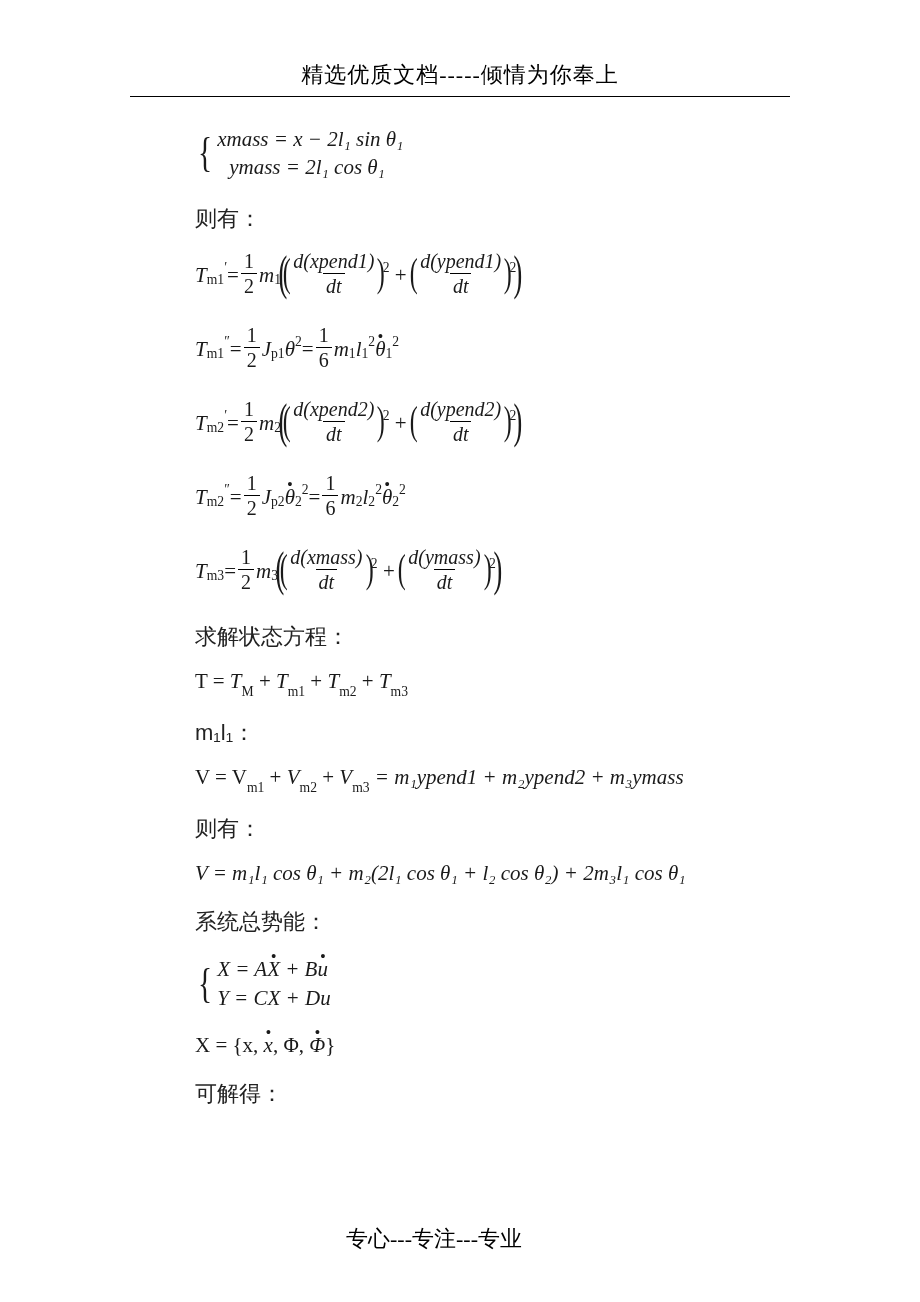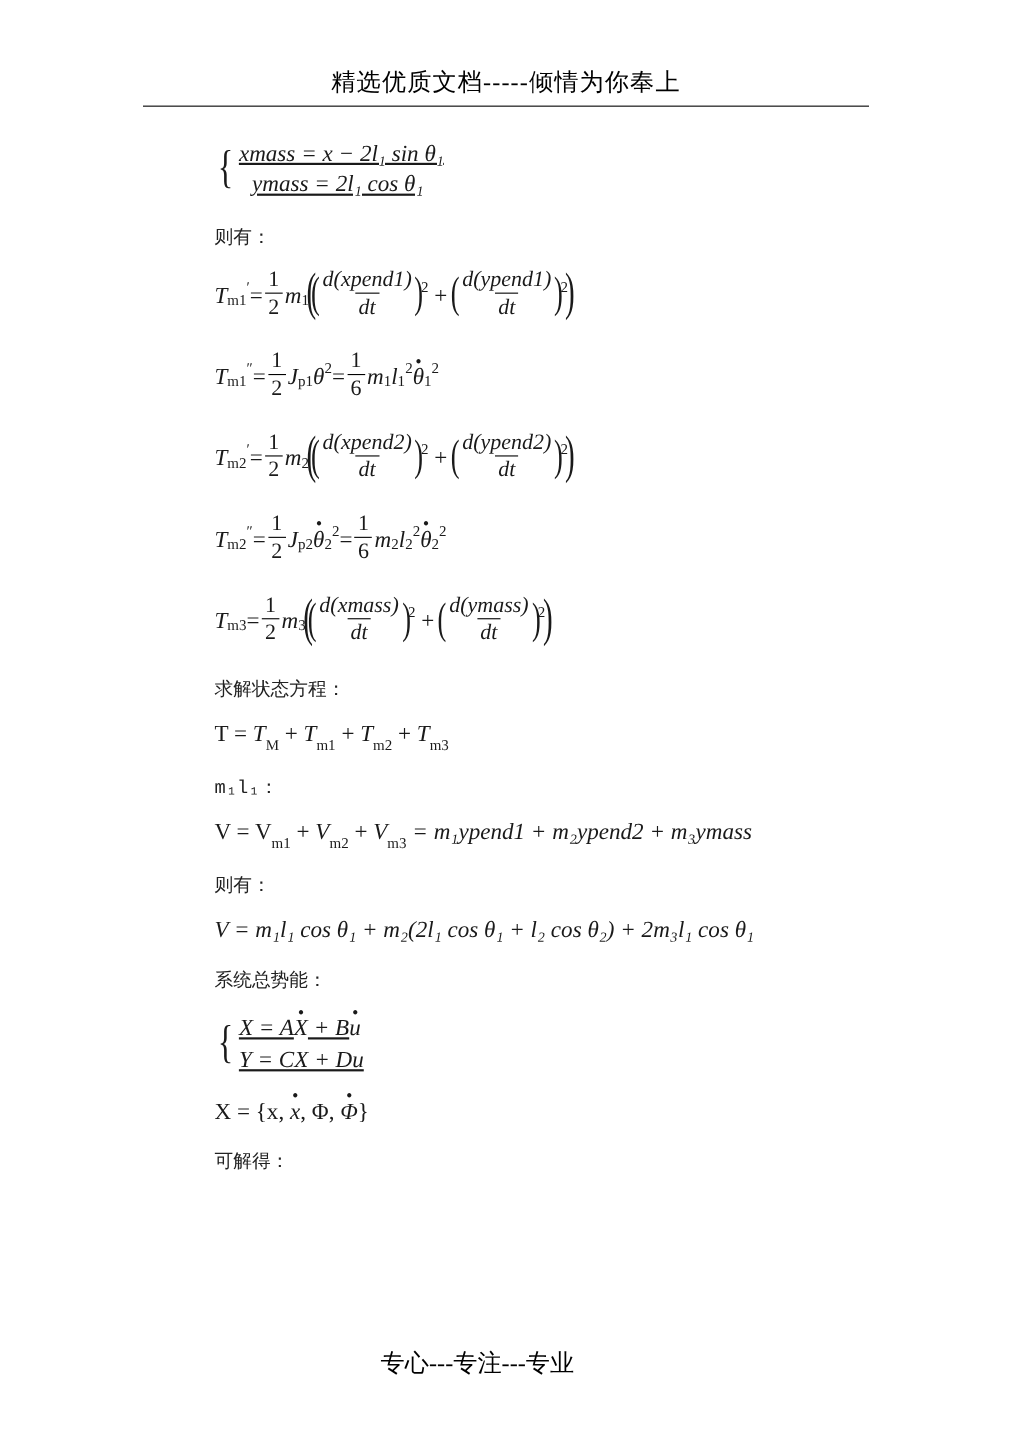--- a/index.html
+++ b/index.html
@@ -35,42 +35,41 @@
       font-size: 21px;
       line-height: 1.1;
       margin-bottom: 22px;
       color: #1a1a1a;
       white-space: nowrap;
     }
     .eq-block {
       margin-bottom: 26px;
     }
     .label {
-      font-family: Liberation Mono, monospace;
-      font-size: 17px;
+      font-family: Liberation Sans, sans-serif;
+      font-size: 22px;
       margin-bottom: 18px;
       color: #222;
     }
     .brace-sys {
       display: inline-flex;
       align-items: center;
     }
     .brace {
       font-size: 42px;
       line-height: 0.9;
       font-family: "Cambria Math", serif;
       margin-right: 2px;
       transform: scaleX(0.7);
       display: inline-block;
     }
     .sys-rows {
       display: inline-flex;
       flex-direction: column;
       line-height: 1.35;
-      text-decoration: underline;
     }
     .frac {
       display: inline-flex;
       flex-direction: column;
       align-items: center;
       vertical-align: middle;
       margin: 0 2px;
       position: relative;
       top: -2px;
     }

